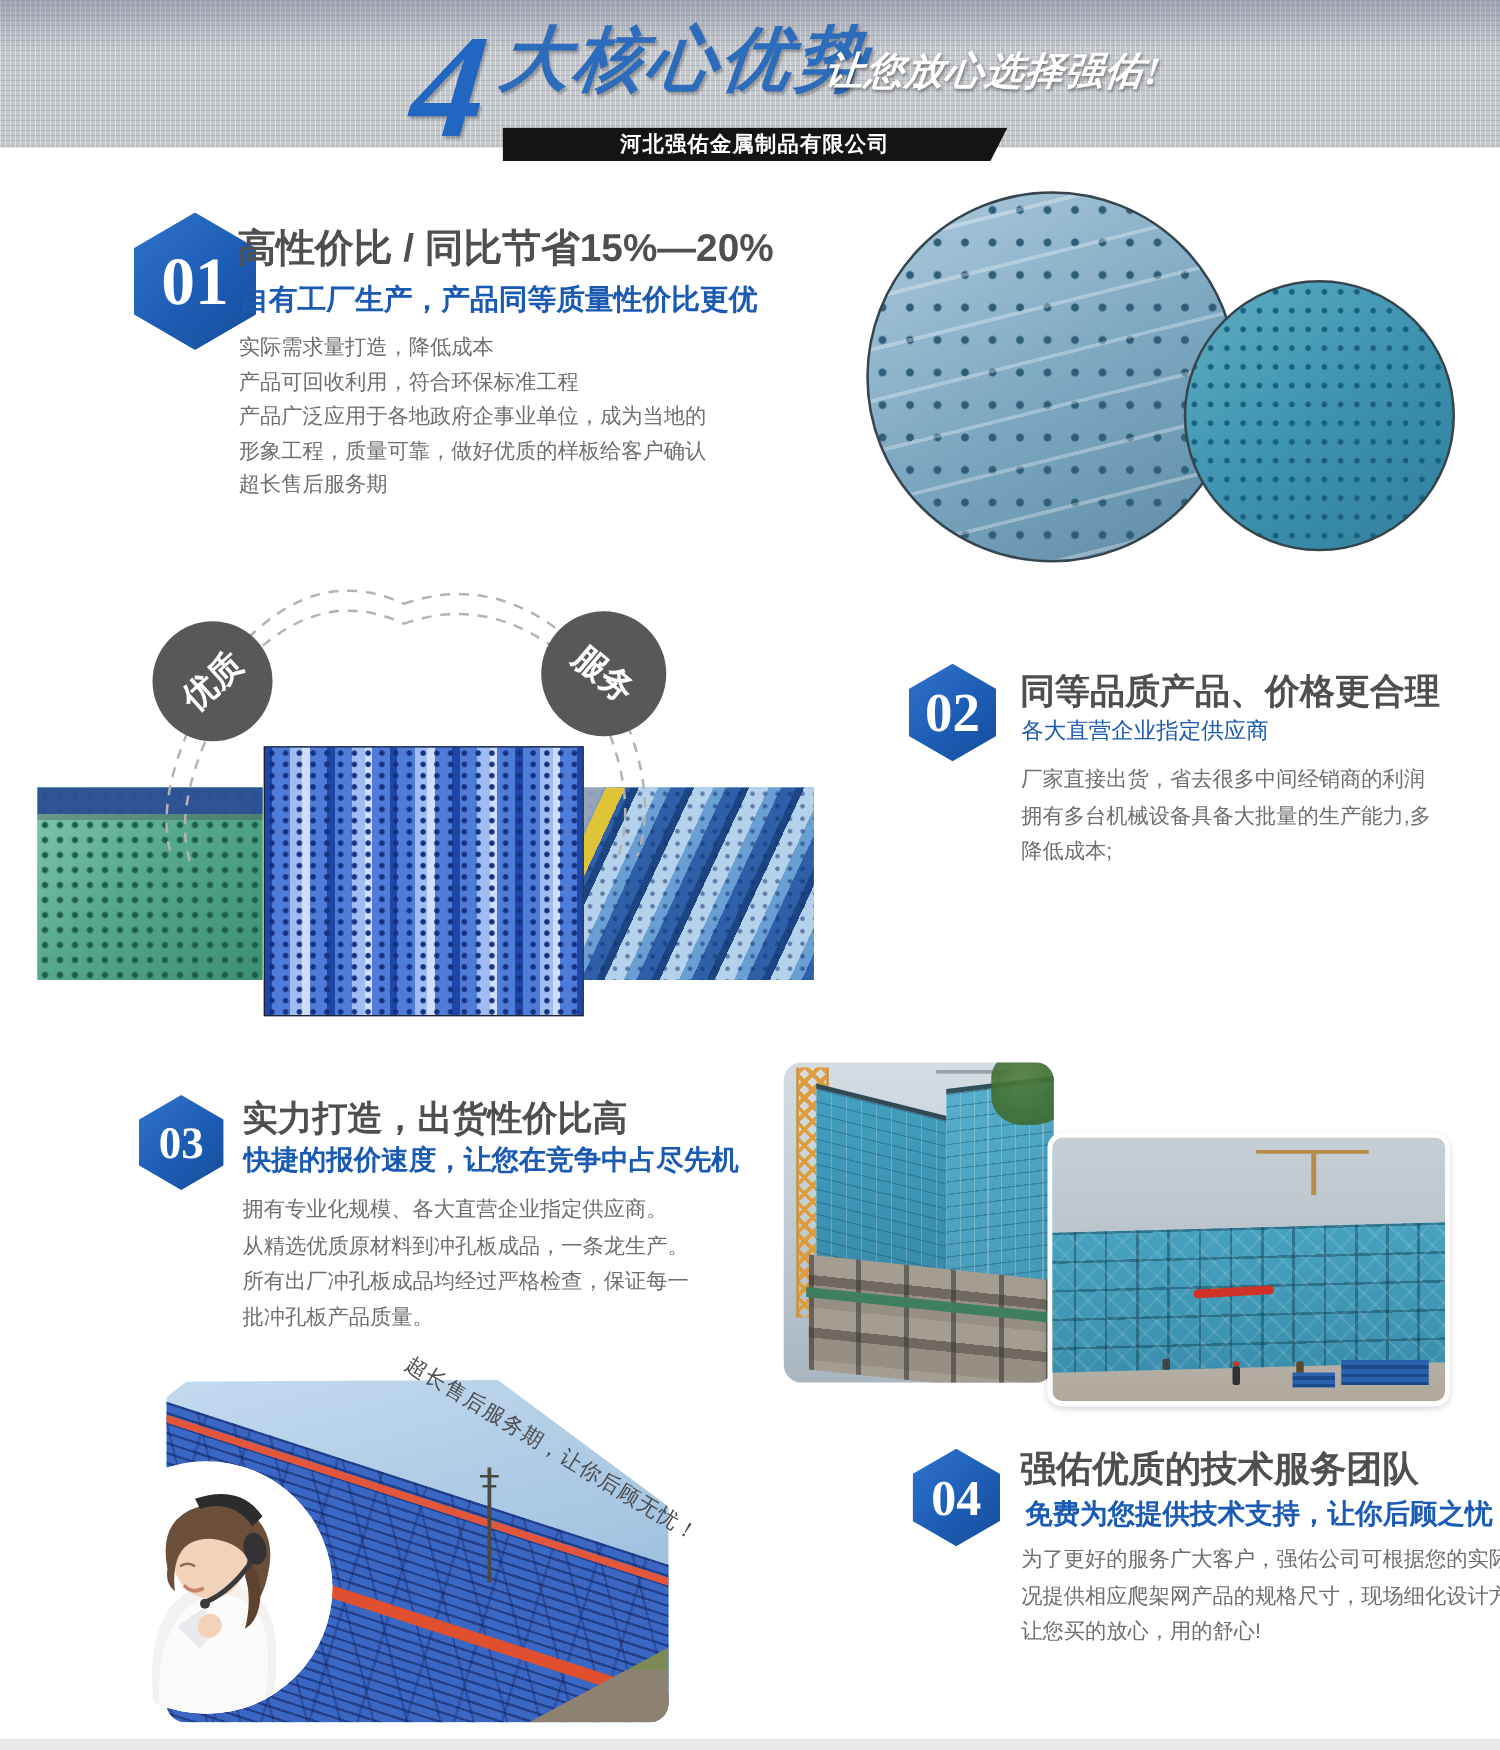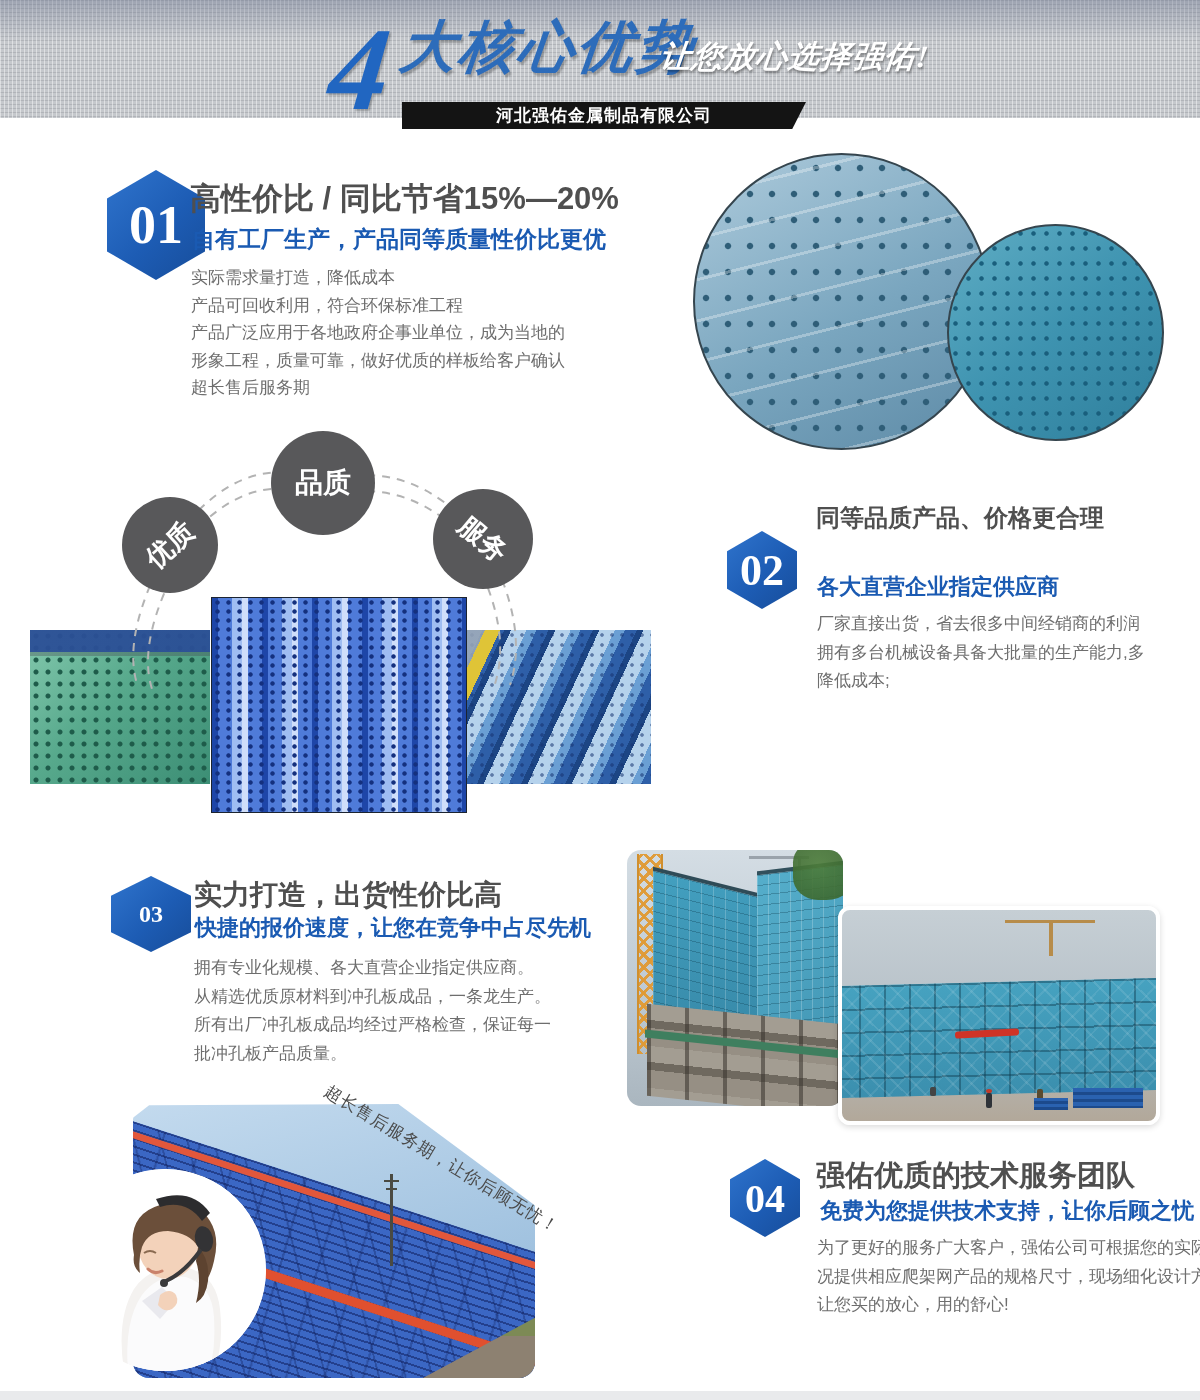--- a/index.html
+++ b/index.html
@@ -29,33 +29,33 @@
     clip-path:polygon(0 0,100% 0,96.6% 100%,0 100%);display:flex;align-items:center;justify-content:center}
   .hero-banner span{color:#fff;font-size:17px;font-weight:bold;letter-spacing:1px}
 
   
   .hex{position:absolute;display:flex;align-items:center;justify-content:center;color:#fff;
     font-family:"Liberation Serif","DejaVu Serif",serif;font-weight:bold;
     clip-path:polygon(50% 0,100% 26%,100% 74%,50% 100%,0 74%,0 26%);
     background:linear-gradient(135deg,#2f74cd 0%,#1d5cb4 55%,#174d9a 100%)}
   .hex-1{left:107px;top:170px;width:98px;height:110px;font-size:54px}
   .hex-2{left:727px;top:531px;width:70px;height:78px;font-size:44px}
-  .hex-3{left:111px;top:876px;width:80px;height:76px;font-size:24px}
+  .hex-3{left:111px;top:876px;width:68px;height:76px;font-size:36px}
   .hex-4{left:730px;top:1159px;width:70px;height:78px;font-size:40px}
 
   
   .adv-title{position:absolute;color:var(--title-gray);white-space:nowrap}
   .adv-sub{position:absolute;color:var(--subtitle-blue);white-space:nowrap;
     font-family:"Liberation Serif","DejaVu Serif",serif}
   .adv-body{position:absolute;color:var(--body-gray);font-size:17px;white-space:nowrap}
   .t1{left:190px;top:178px;font-size:31px;font-weight:bold}
   .s1{left:192px;top:224px;font-size:23px;font-weight:bold}
   .b1{left:191px;top:264px;line-height:27.5px}
-  .t2{left:816px;top:502px;font-size:24px;font-weight:bold;font-family:"Liberation Serif","DejaVu Serif",serif}
-  .s2{left:817px;top:572px;font-size:22px;font-weight:bold}
+  .t2{left:816px;top:534px;font-size:28px;font-weight:bold;font-family:"Liberation Serif","DejaVu Serif",serif}
+  .s2{left:817px;top:572px;font-size:18px;font-weight:normal}
   .b2{left:817px;top:610px;line-height:28.5px}
   .t3{left:194px;top:876px;font-size:28px;font-weight:bold;font-family:"Liberation Serif","DejaVu Serif",serif}
   .s3{left:195px;top:913px;font-size:22px;font-weight:bold}
   .b3{left:194px;top:954px;line-height:28.5px}
   .t4{left:816px;top:1156px;font-size:29px;font-weight:bold}
   .s4{left:820px;top:1196px;font-size:22px;font-weight:bold}
   .b4{left:817px;top:1234px;line-height:28.5px}
 
   
   .panel-circle{position:absolute;border-radius:50%;border:2px solid #35454e}
@@ -224,23 +224,20 @@
       <path d="M 233,74 Q 318,44 393,130"></path>
       <path d="M 80,120 Q 30,210 48,262"></path>
       <path d="M 94,128 Q 46,214 62,264"></path>
       <path d="M 393,114 Q 440,200 420,260"></path>
       <path d="M 379,122 Q 424,204 404,262"></path>
     </g>
   </svg>
 
   <div class="badge-circle bc-left">
     <span>优质</span>
-  </div>
-  <div class="badge-circle bc-mid">
-    <span>品质</span>
   </div>
   <div class="badge-circle bc-right">
     <span>服务</span>
   </div>
 
   <div class="prod prod-green"></div>
   <div class="prod prod-blue"></div>
   <div class="prod prod-wave"></div>
 
   <section>

